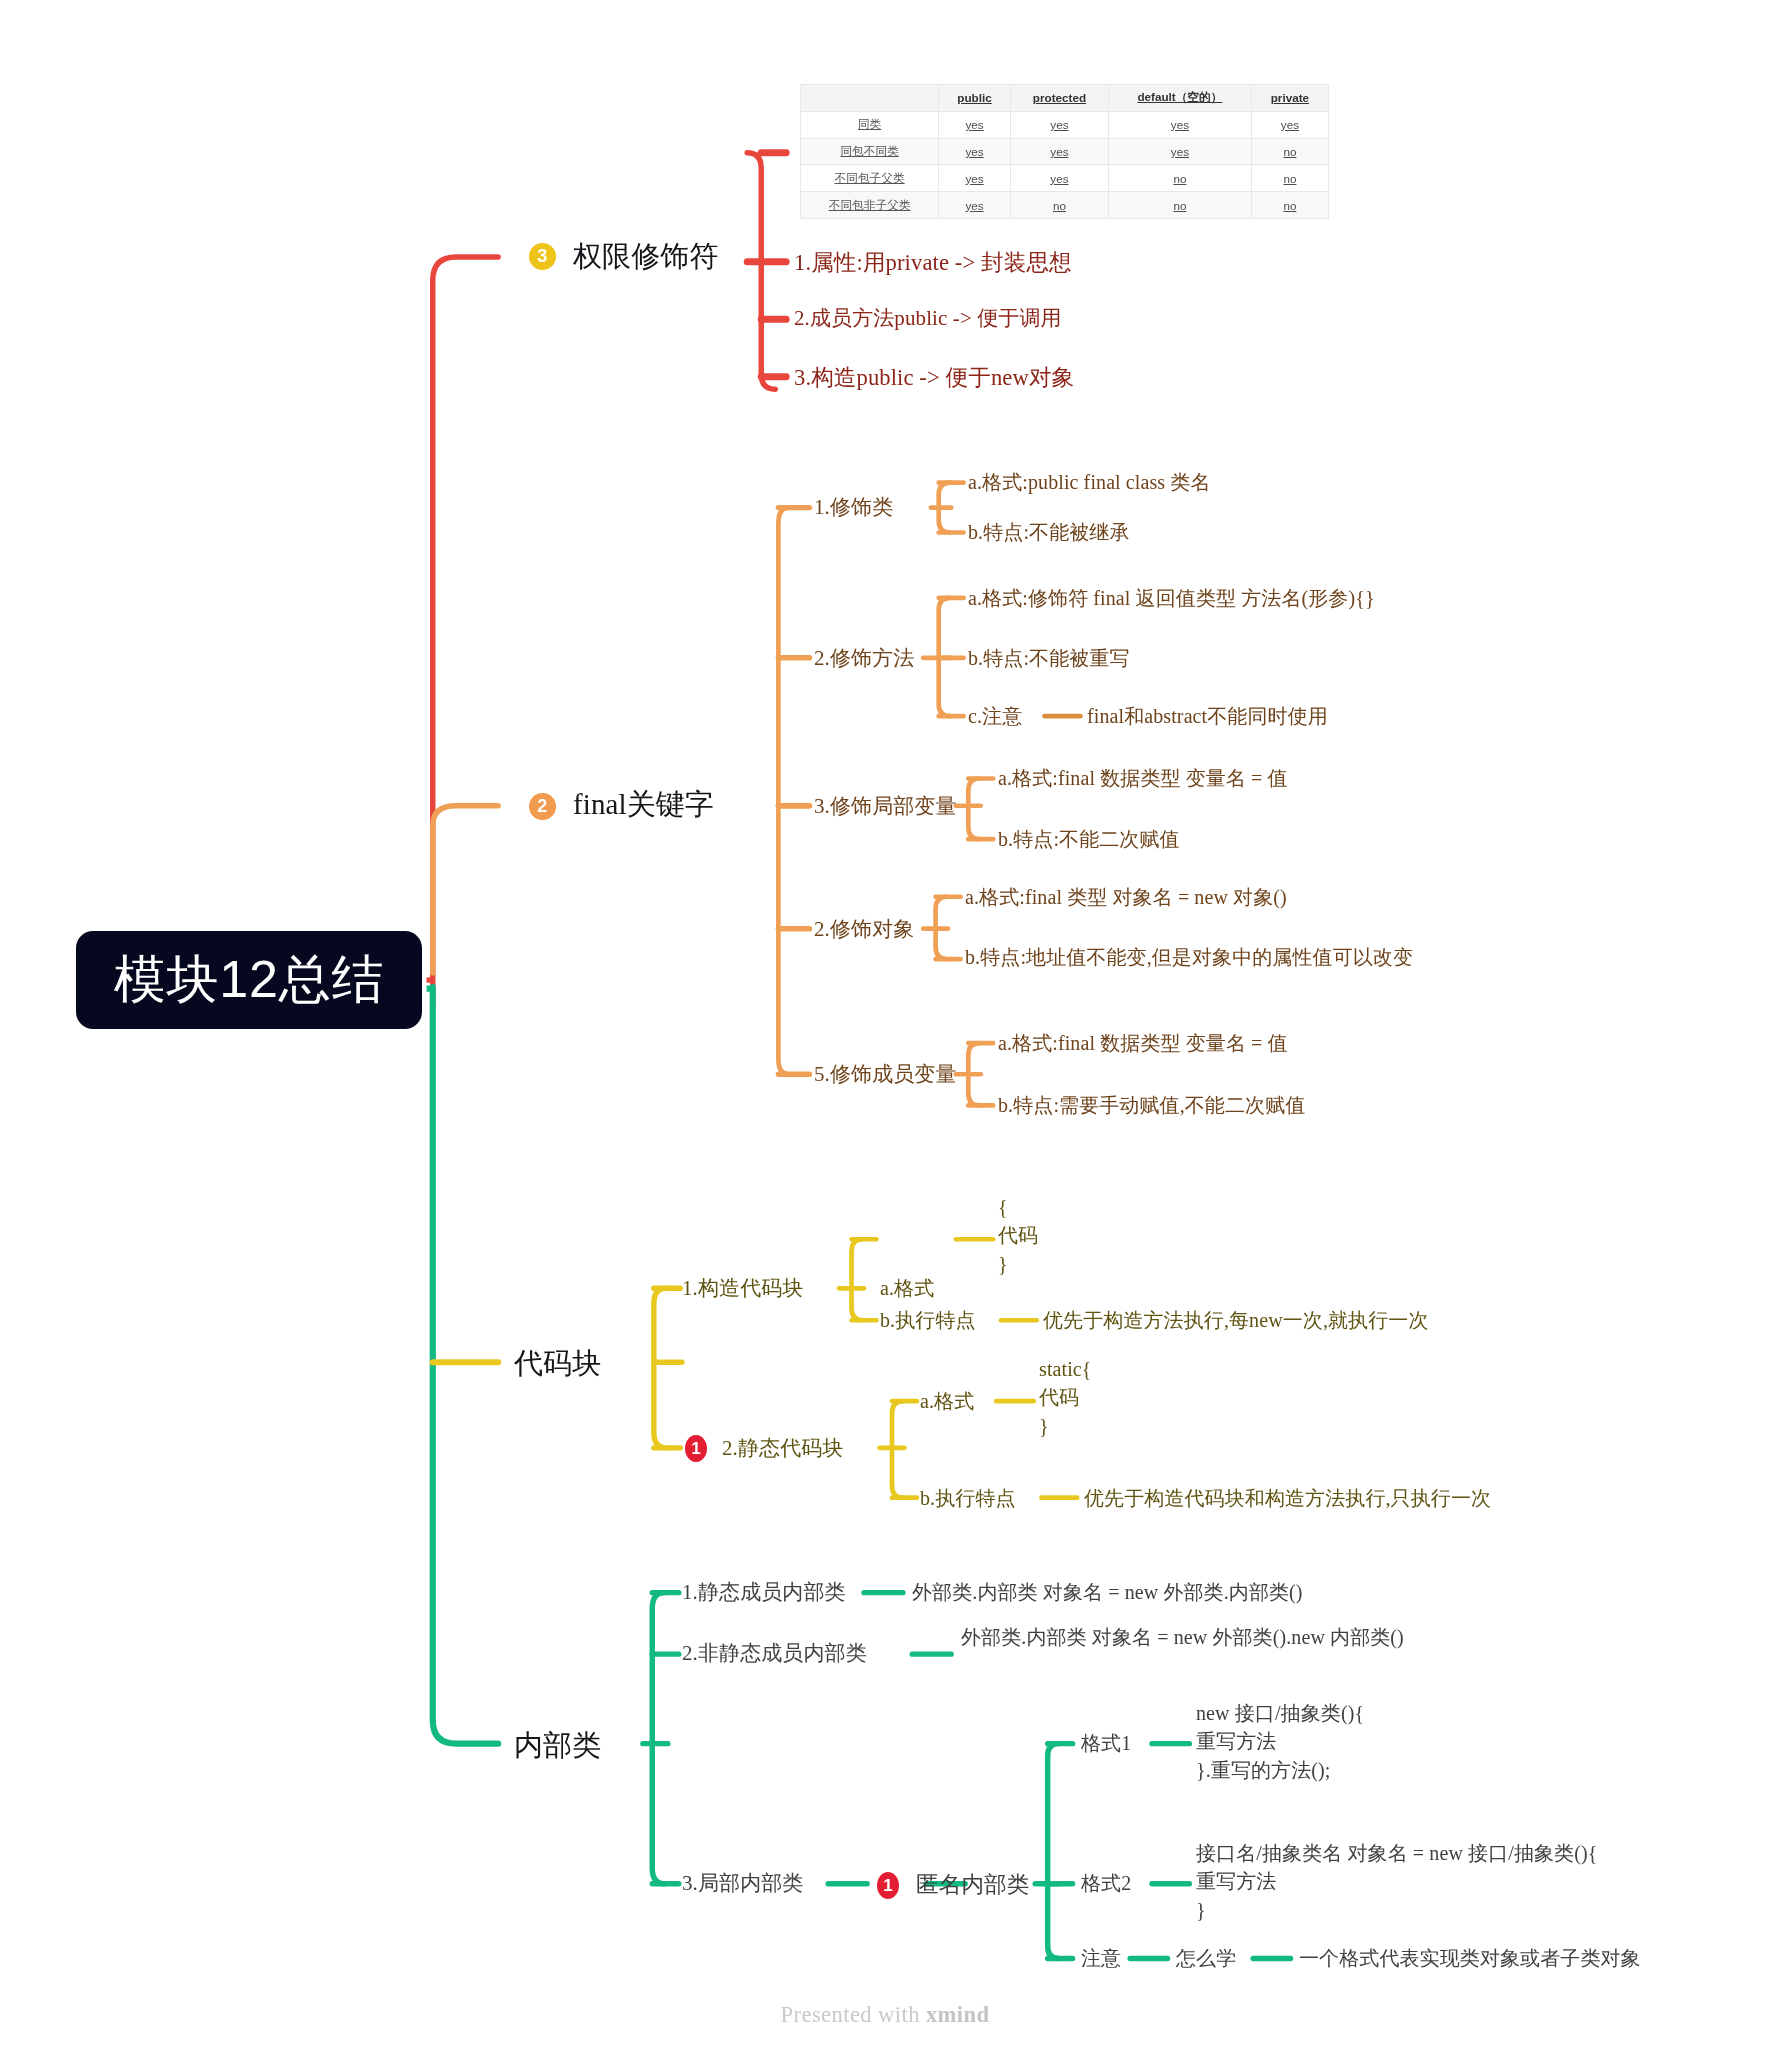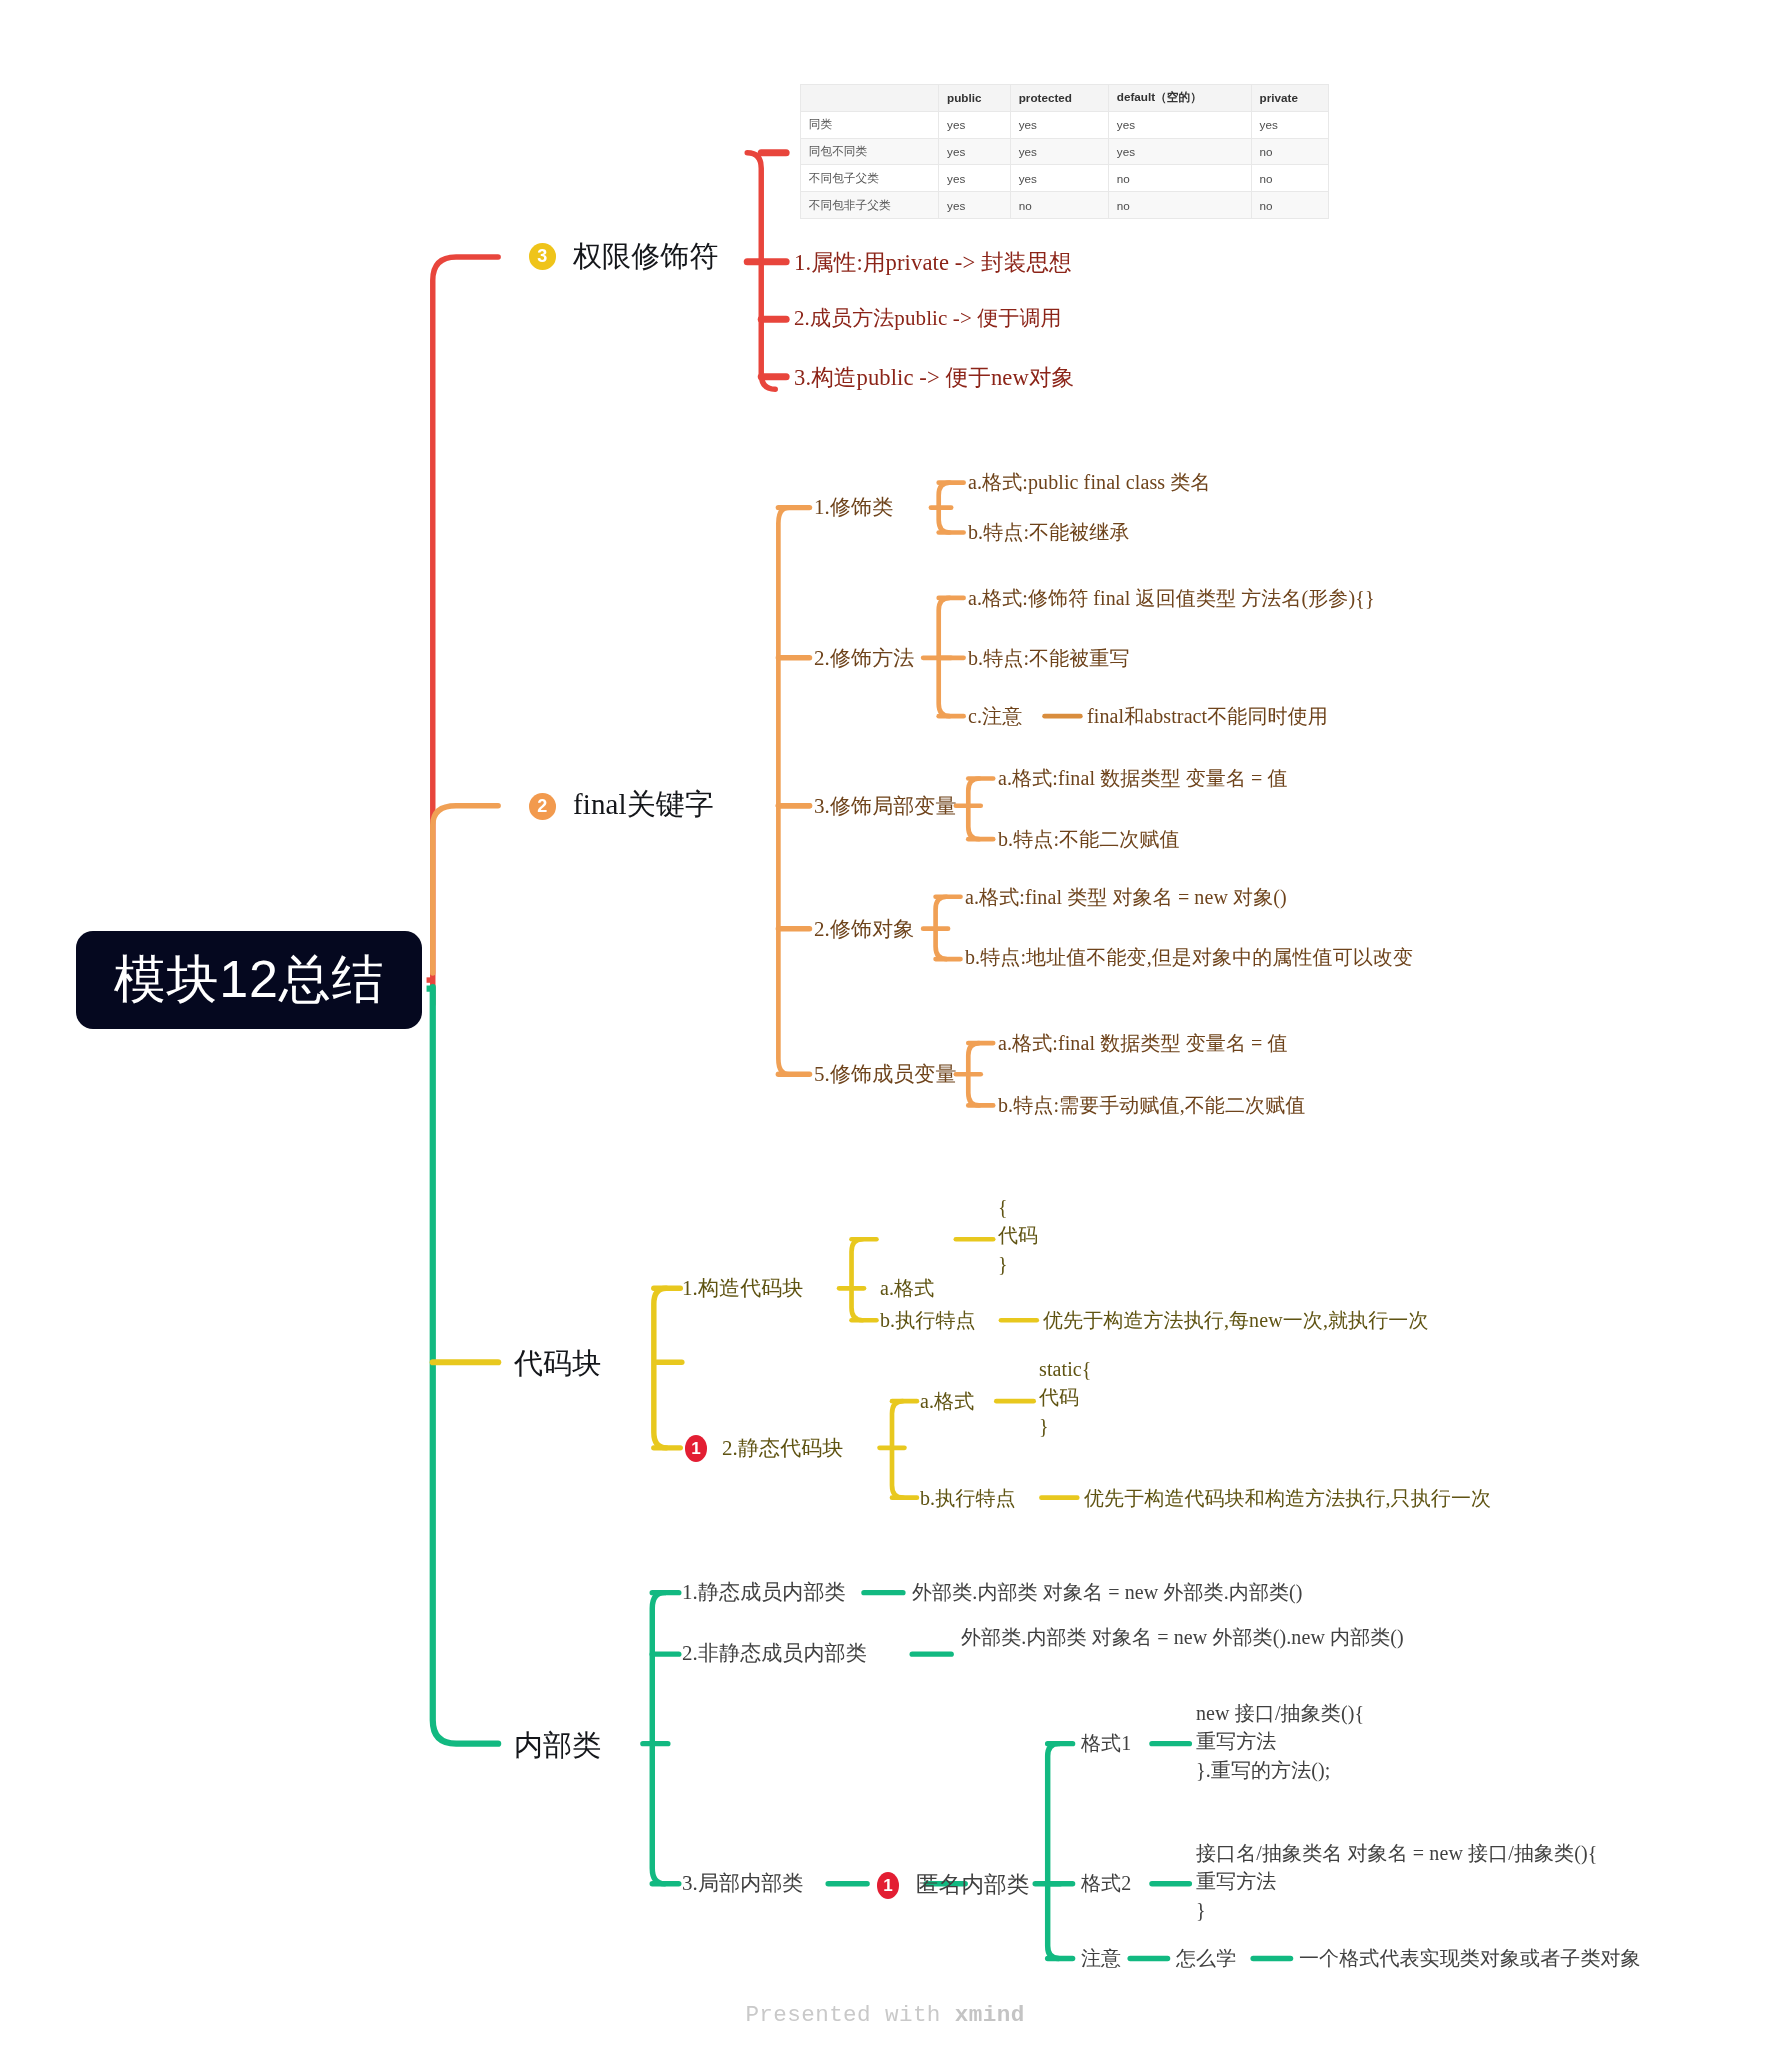--- a/index.html
+++ b/index.html
@@ -94,43 +94,44 @@
     width: 529px;
     border-collapse: collapse;
     font-family: "Liberation Sans", "DejaVu Sans", sans-serif;
     font-size: 11.7px;
     background: #ffffff;
     border: 0.8px solid #e3e3e3;
   }
   #perm-table th, #perm-table td {
     border: 0.8px solid #e8e8e8;
     padding: 5.4px 7.8px;
-    text-align: left;
+    text-align: center;
     color: #4c4c4c;
     font-weight: normal;
     height: 14px;
+    text-decoration: underline;
   }
   #perm-table thead th {
     background: #f4f4f4;
     font-weight: bold;
     color: #333333;
   }
   #perm-table thead th.blank { background: #f4f4f4; }
   #perm-table tbody tr:nth-child(odd)  { background: #ffffff; }
   #perm-table tbody tr:nth-child(even) { background: #f8f8f8; }
   #perm-table td.rowhead { color: #555555; }
 
   
   #watermark {
     position: absolute;
     left: 0;
     top: 2002px;
     width: 1770px;
     text-align: center;
-    font-family: Liberation Mono, monospace;
+    font-family: Liberation Serif, serif;
     font-size: 22.6px;
     color: #c9c9c9;
     letter-spacing: 0.4px;
   }
   #watermark .wm-brand { font-weight: bold; color: #c4c4c4; }
 </style>
 </head>
 <body>
 
 <div id="canvas">

